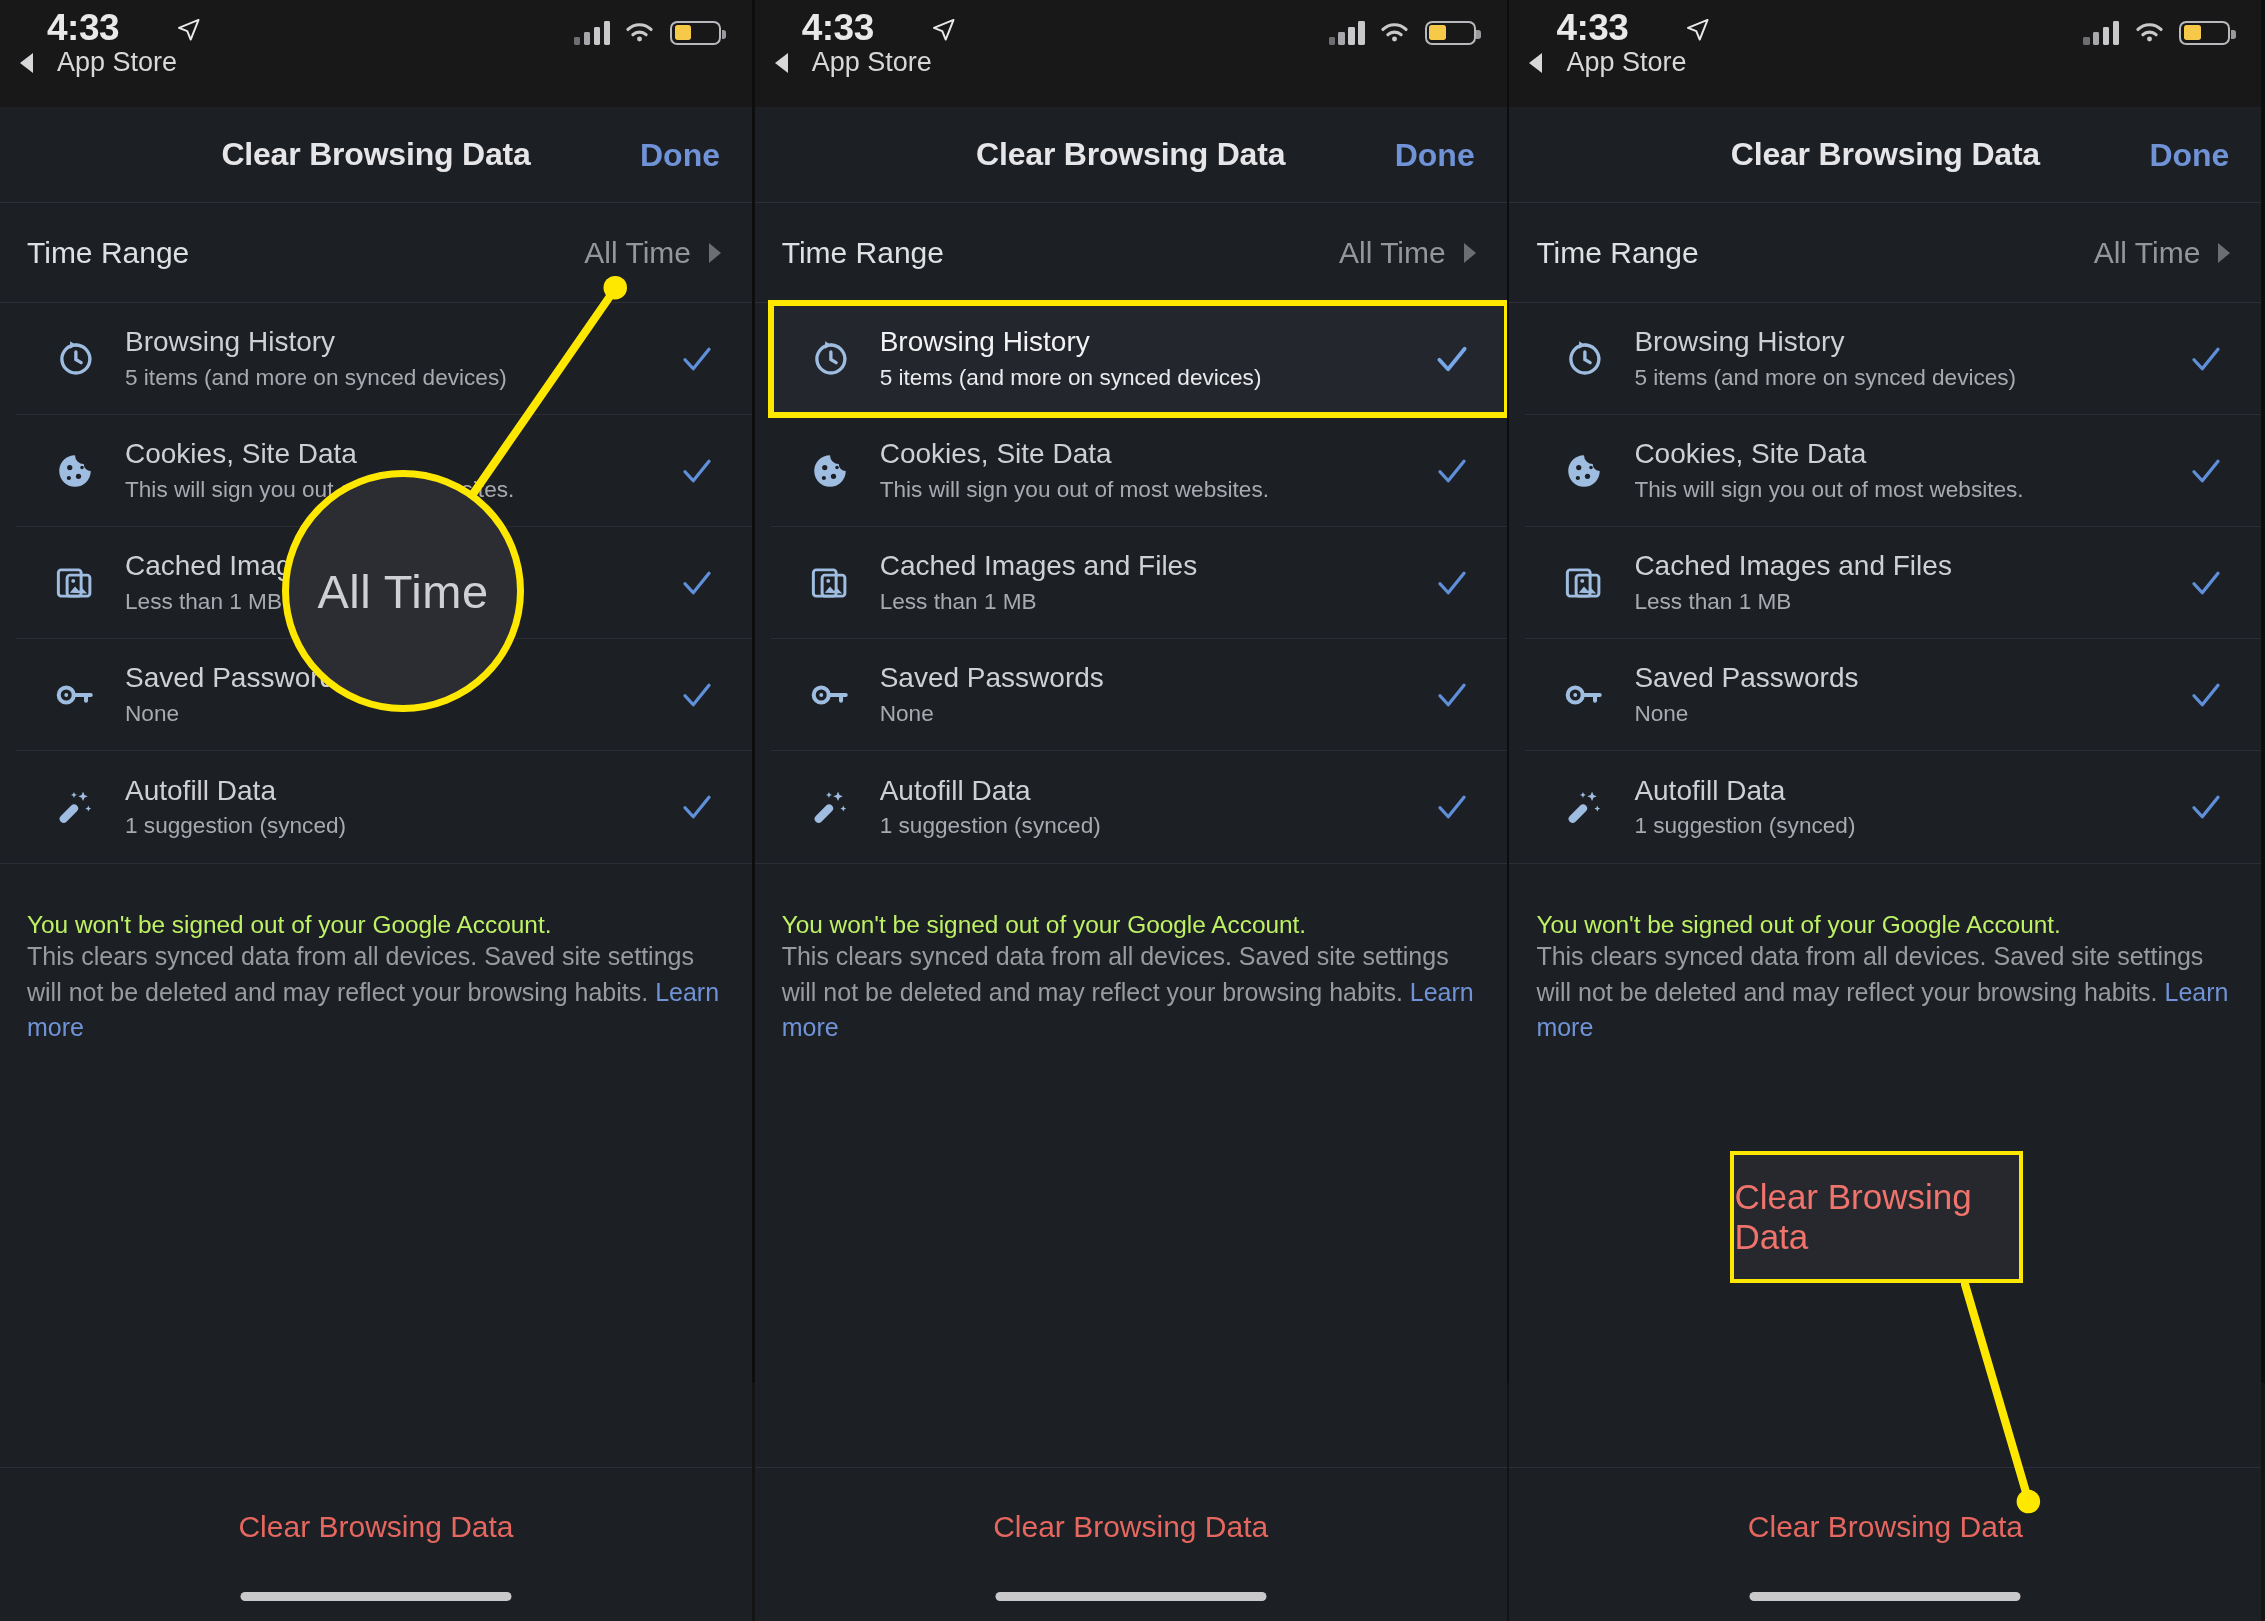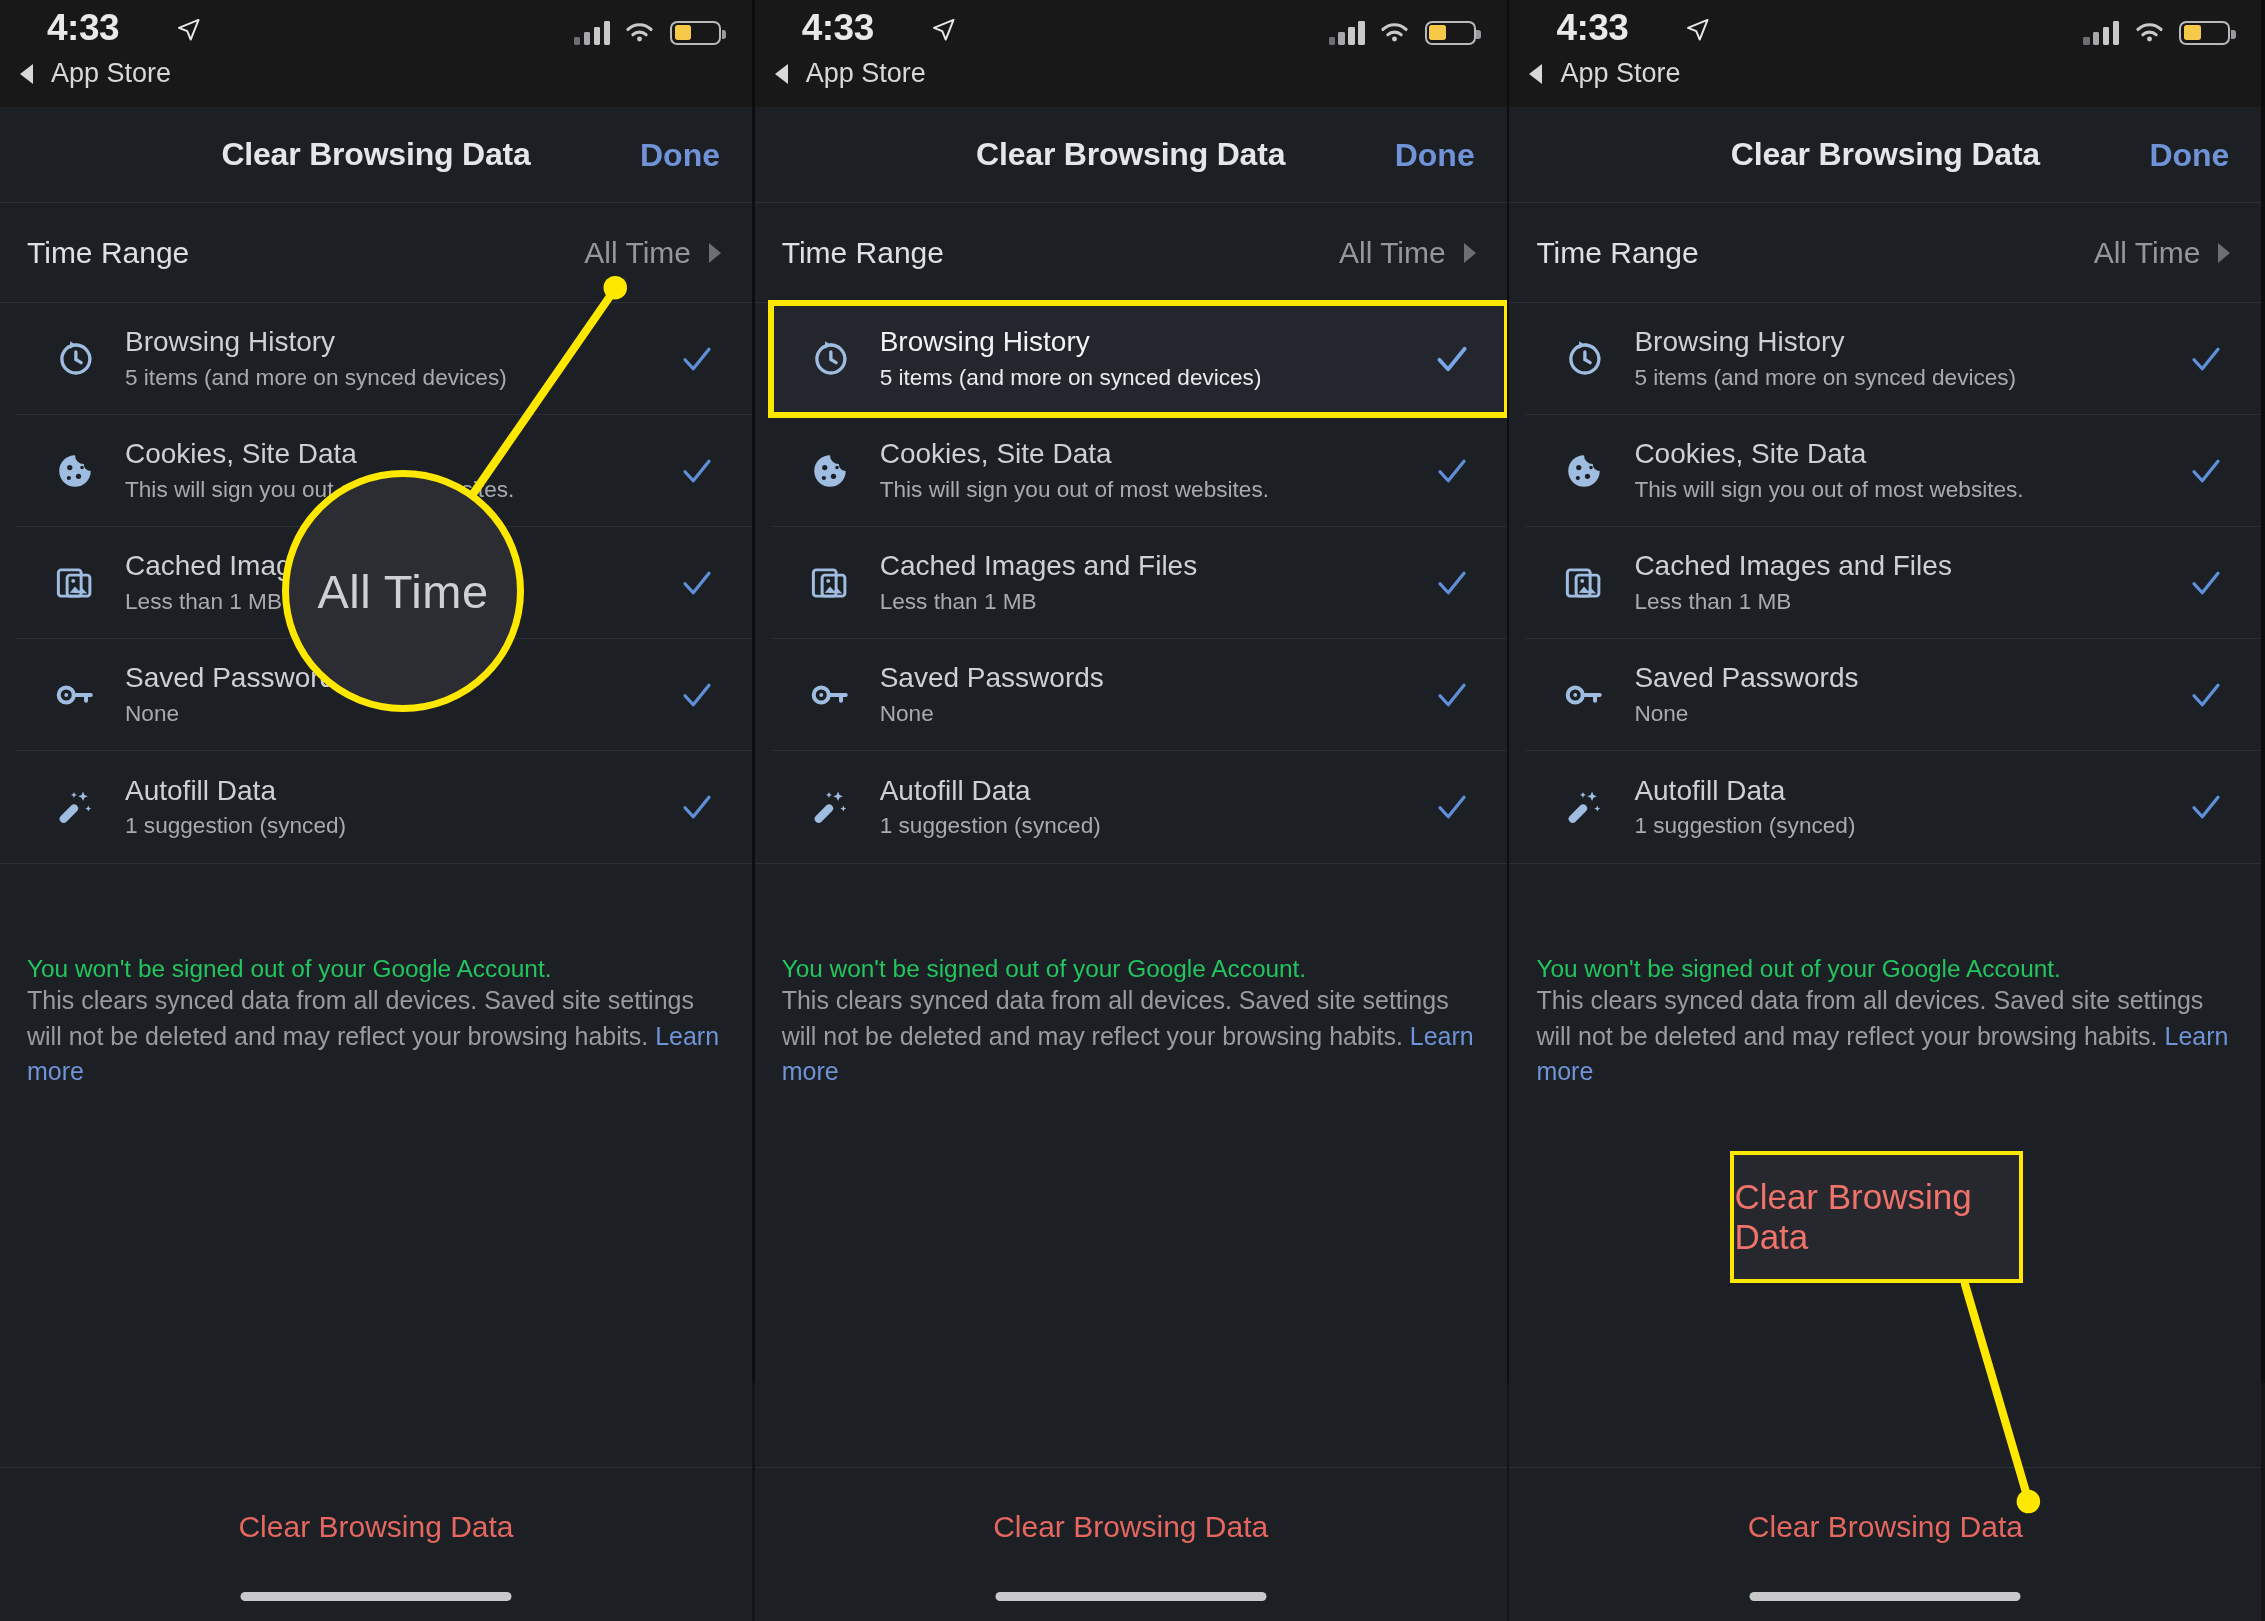--- a/index.html
+++ b/index.html
@@ -33,22 +33,22 @@
   .sb-time {
     position:absolute; left:47px; top:7.2px;
     color:#e9e9ea; font-size:37px; font-weight:bold;
     letter-spacing:-0.5px;
   }
   .sb-loc {
     position:absolute; left:177px; top:18px;
     width:23.5px; height:23.5px;
   }
   .sb-back {
-    position:absolute; left:20px; top:58px;
-    display:flex; align-items:center; gap:18px;
+    position:absolute; left:20px; top:47px;
+    display:flex; align-items:center; gap:24px;
   }
   .sb-back-tri {
     width:0;height:0;
     border-top:10px solid transparent;
     border-bottom:10px solid transparent;
     border-right:13.6px solid #d8d8da;
   }
   .sb-back-label { color:#d8d8da; font-size:27px; }
   .sb-right {
     position:absolute; right:31px; top:20px;
@@ -135,21 +135,21 @@
     background:#23262c;
     z-index:4;
   }
 
   
   .notes {
     background:#1c1f24;
     padding:47px 31px 0 27px;
     border-top:1.4px solid #2c2f35;
   }
-  .note1 { color:#22c55e; font-size:24.4px;margin-top:44px; }
+  .note1 { color:#bef264; font-size:24.4px; }
   .note2 { color:#9a9ba0; font-size:25px; line-height:1.42; }
   .note2 a { color:#6f93d6; text-decoration:none; }
 
   
   .bottombar {
     position:absolute; left:0; right:0; bottom:0;
     height:154px;
     background:#1c1f24;
     border-top:1.4px solid #2c2f35;
   }

